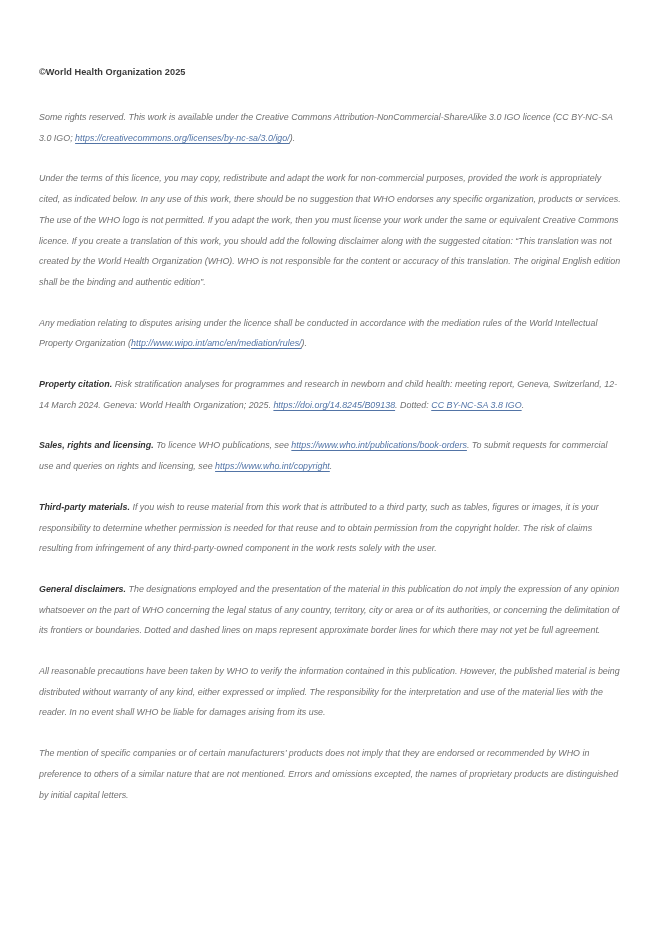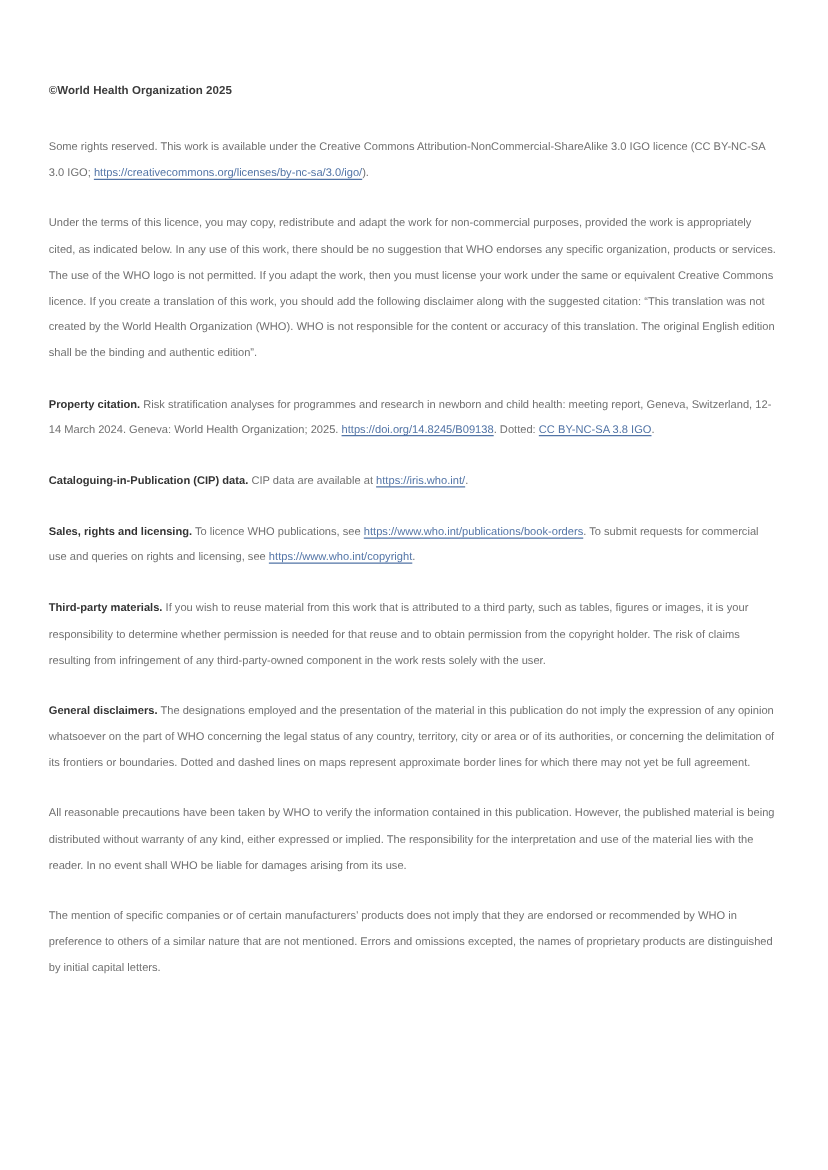--- a/index.html
+++ b/index.html
@@ -31,20 +31,21 @@
     margin: 0 0 28px 0;
   }
   .para {
     font-size: 8.9px;
     line-height: 20.7px;
     color: #707070;
     margin: 0 0 20px 0;
     text-align: left;
     letter-spacing: 0.01px;
     max-width: 584px;
+    font-style: italic;
   }
   .lead {
     font-weight: bold;
     color: #333333;
   }
   .lnk {
     color: #5274a6;
     text-decoration: underline;
     text-underline-offset: 1.5px;
     cursor: pointer;
@@ -58,28 +59,28 @@
   <p class="copyright-line">©World Health Organization 2025</p>
 
   <p class="para">
     <span>Some rights reserved. This work is available under the Creative Commons Attribution-NonCommercial-ShareAlike 3.0 IGO licence (CC BY-NC-SA 3.0 IGO; </span><a class="lnk">https://creativecommons.org/licenses/by-nc-sa/3.0/igo/</a><span>).</span>
   </p>
 
   <p class="para">
     <span>Under the terms of this licence, you may copy, redistribute and adapt the work for non-commercial purposes, provided the work is appropriately cited, as indicated below. In any use of this work, there should be no suggestion that WHO endorses any specific organization, products or services. The use of the WHO logo is not permitted. If you adapt the work, then you must license your work under the same or equivalent Creative Commons licence. If you create a translation of this work, you should add the following disclaimer along with the suggested citation: “This translation was not created by the World Health Organization (WHO). WHO is not responsible for the content or accuracy of this translation. The original English edition shall be the binding and authentic edition”.</span>
   </p>
 
+  <p class="para">
+    <span>Any mediation relating to disputes arising under the licence shall be conducted in accordance with the mediation rules of the World Intellectual Property Organization (</span><a class="lnk">http://www.wipo.int/amc/en/mediation/rules/</a><span>).</span>
+  </p>
 
   <p class="para">
     <span class="lead">Property citation.</span><span> Risk stratification analyses for programmes and research in newborn and child health: meeting report, Geneva, Switzerland, 12-14 March 2024. Geneva: World Health Organization; 2025. </span><a class="lnk">https://doi.org/14.8245/B09138</a><span>. Dotted: </span><a class="lnk">CC BY-NC-SA 3.8 IGO</a><span>.</span>
   </p>
 
-  <p class="para">
-    <span class="lead">Cataloguing-in-Publication (CIP) data.</span><span> CIP data are available at </span><a class="lnk">https://iris.who.int/</a><span>.</span>
-  </p>
 
   <p class="para">
     <span class="lead">Sales, rights and licensing.</span><span> To licence WHO publications, see </span><a class="lnk">https://www.who.int/publications/book-orders</a><span>. To submit requests for commercial use and queries on rights and licensing, see </span><a class="lnk">https://www.who.int/copyright</a><span>.</span>
   </p>
 
   <p class="para">
     <span class="lead">Third-party materials.</span><span> If you wish to reuse material from this work that is attributed to a third party, such as tables, figures or images, it is your responsibility to determine whether permission is needed for that reuse and to obtain permission from the copyright holder. The risk of claims resulting from infringement of any third-party-owned component in the work rests solely with the user.</span>
   </p>
 
   <p class="para">

